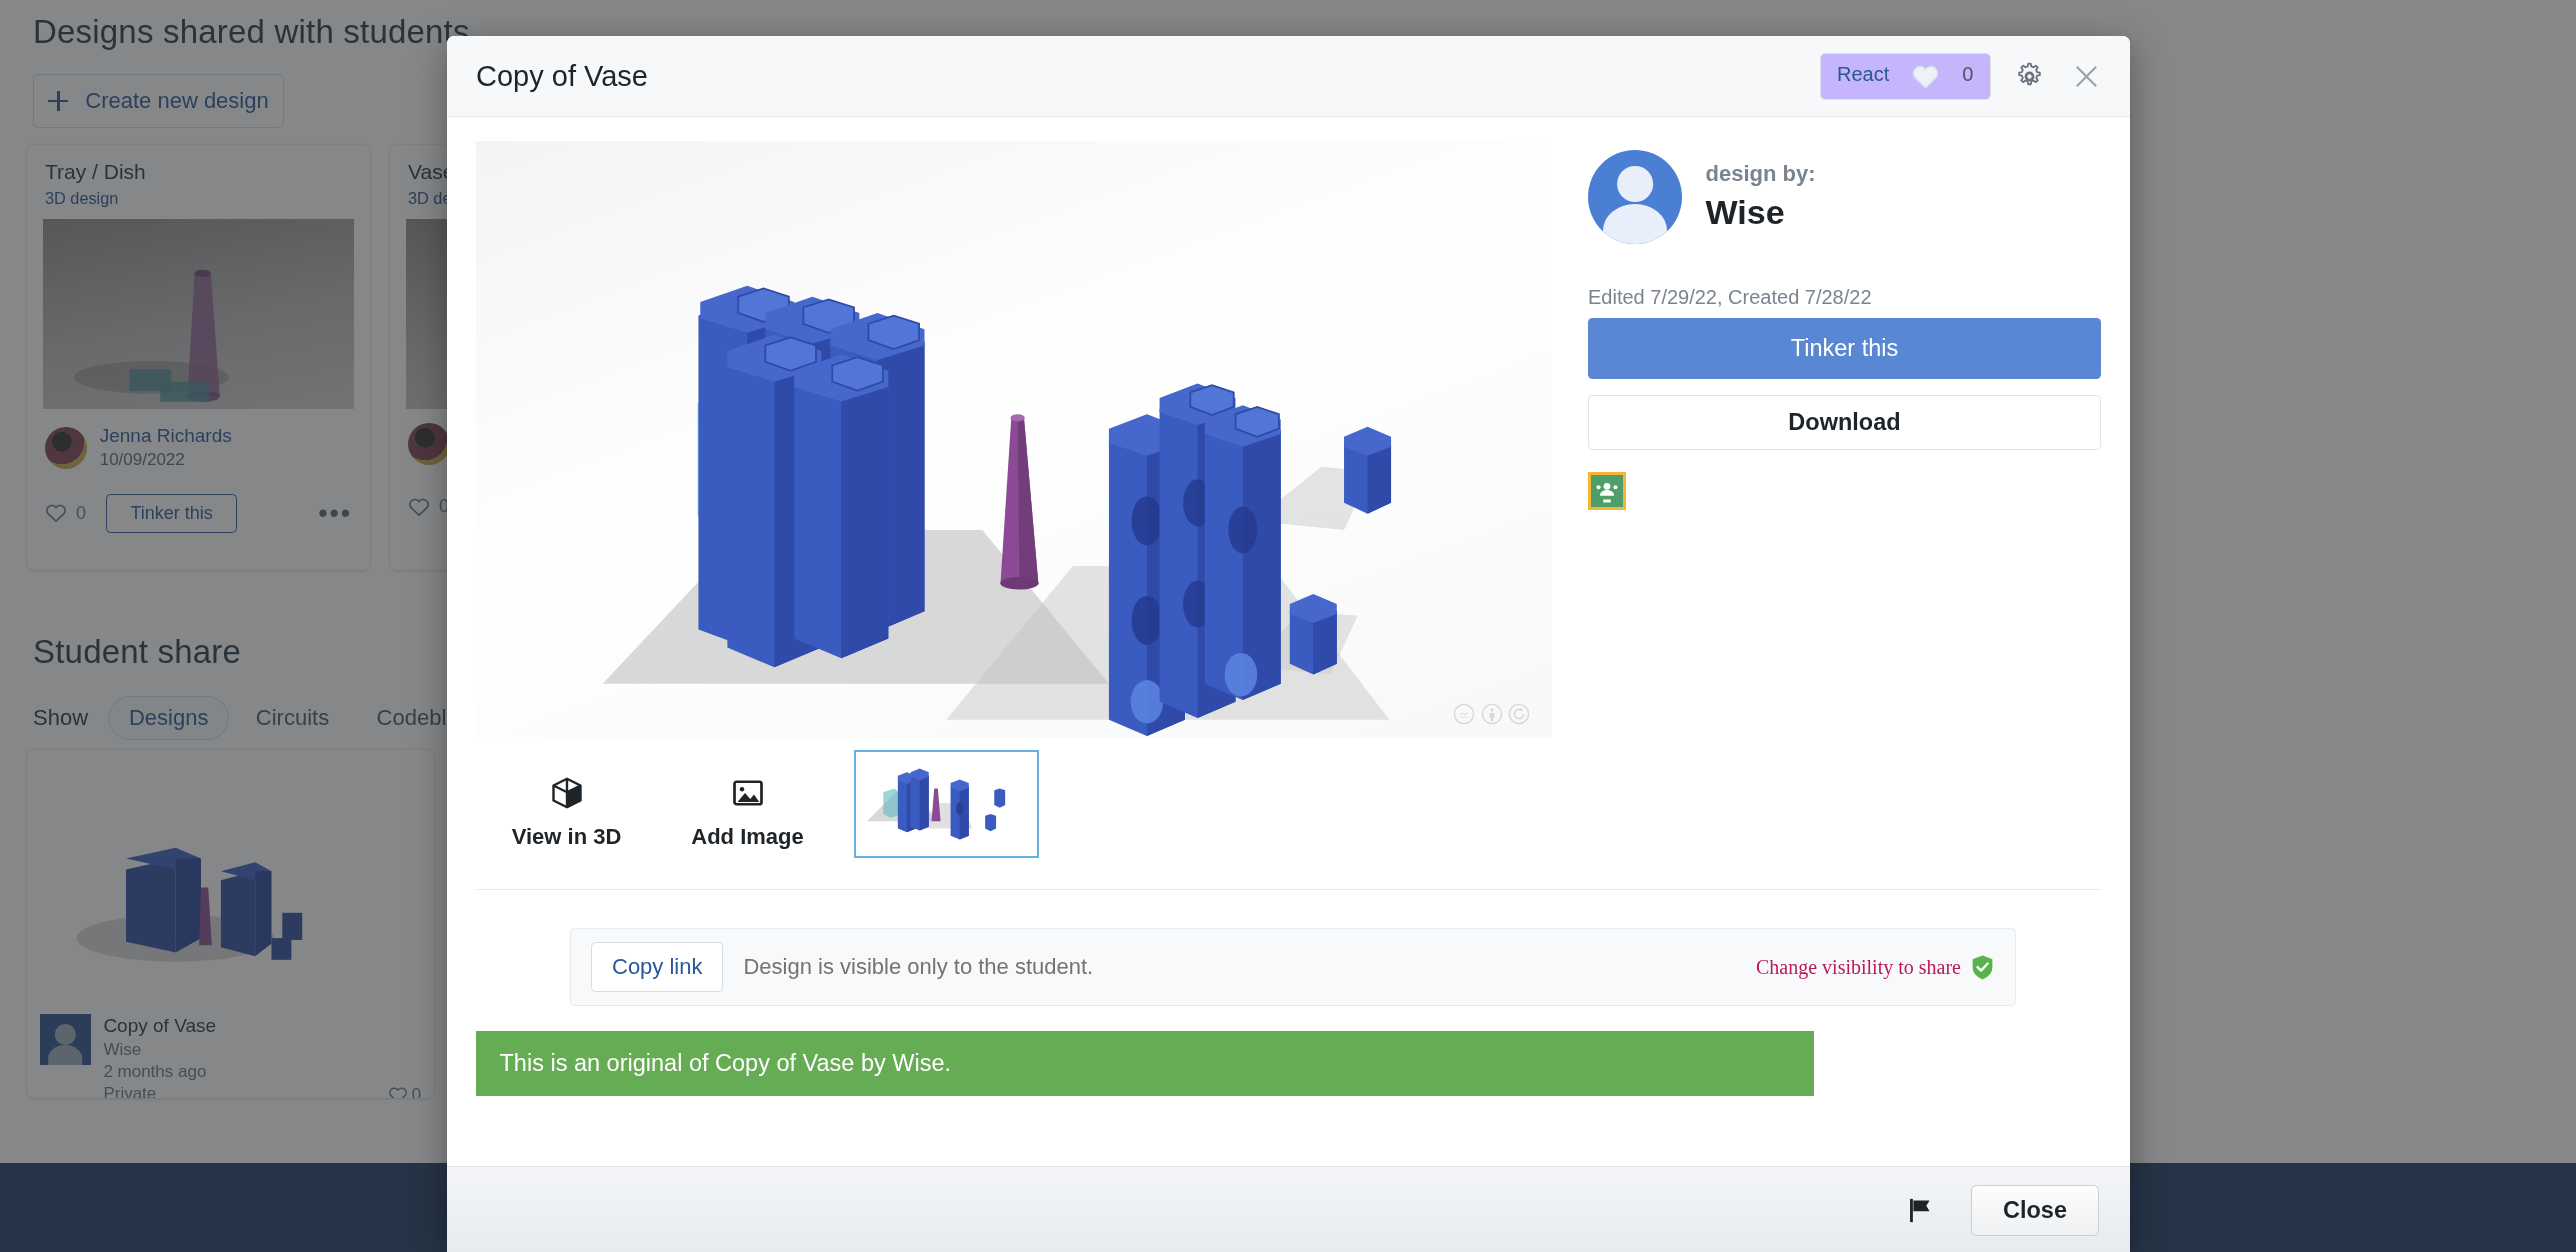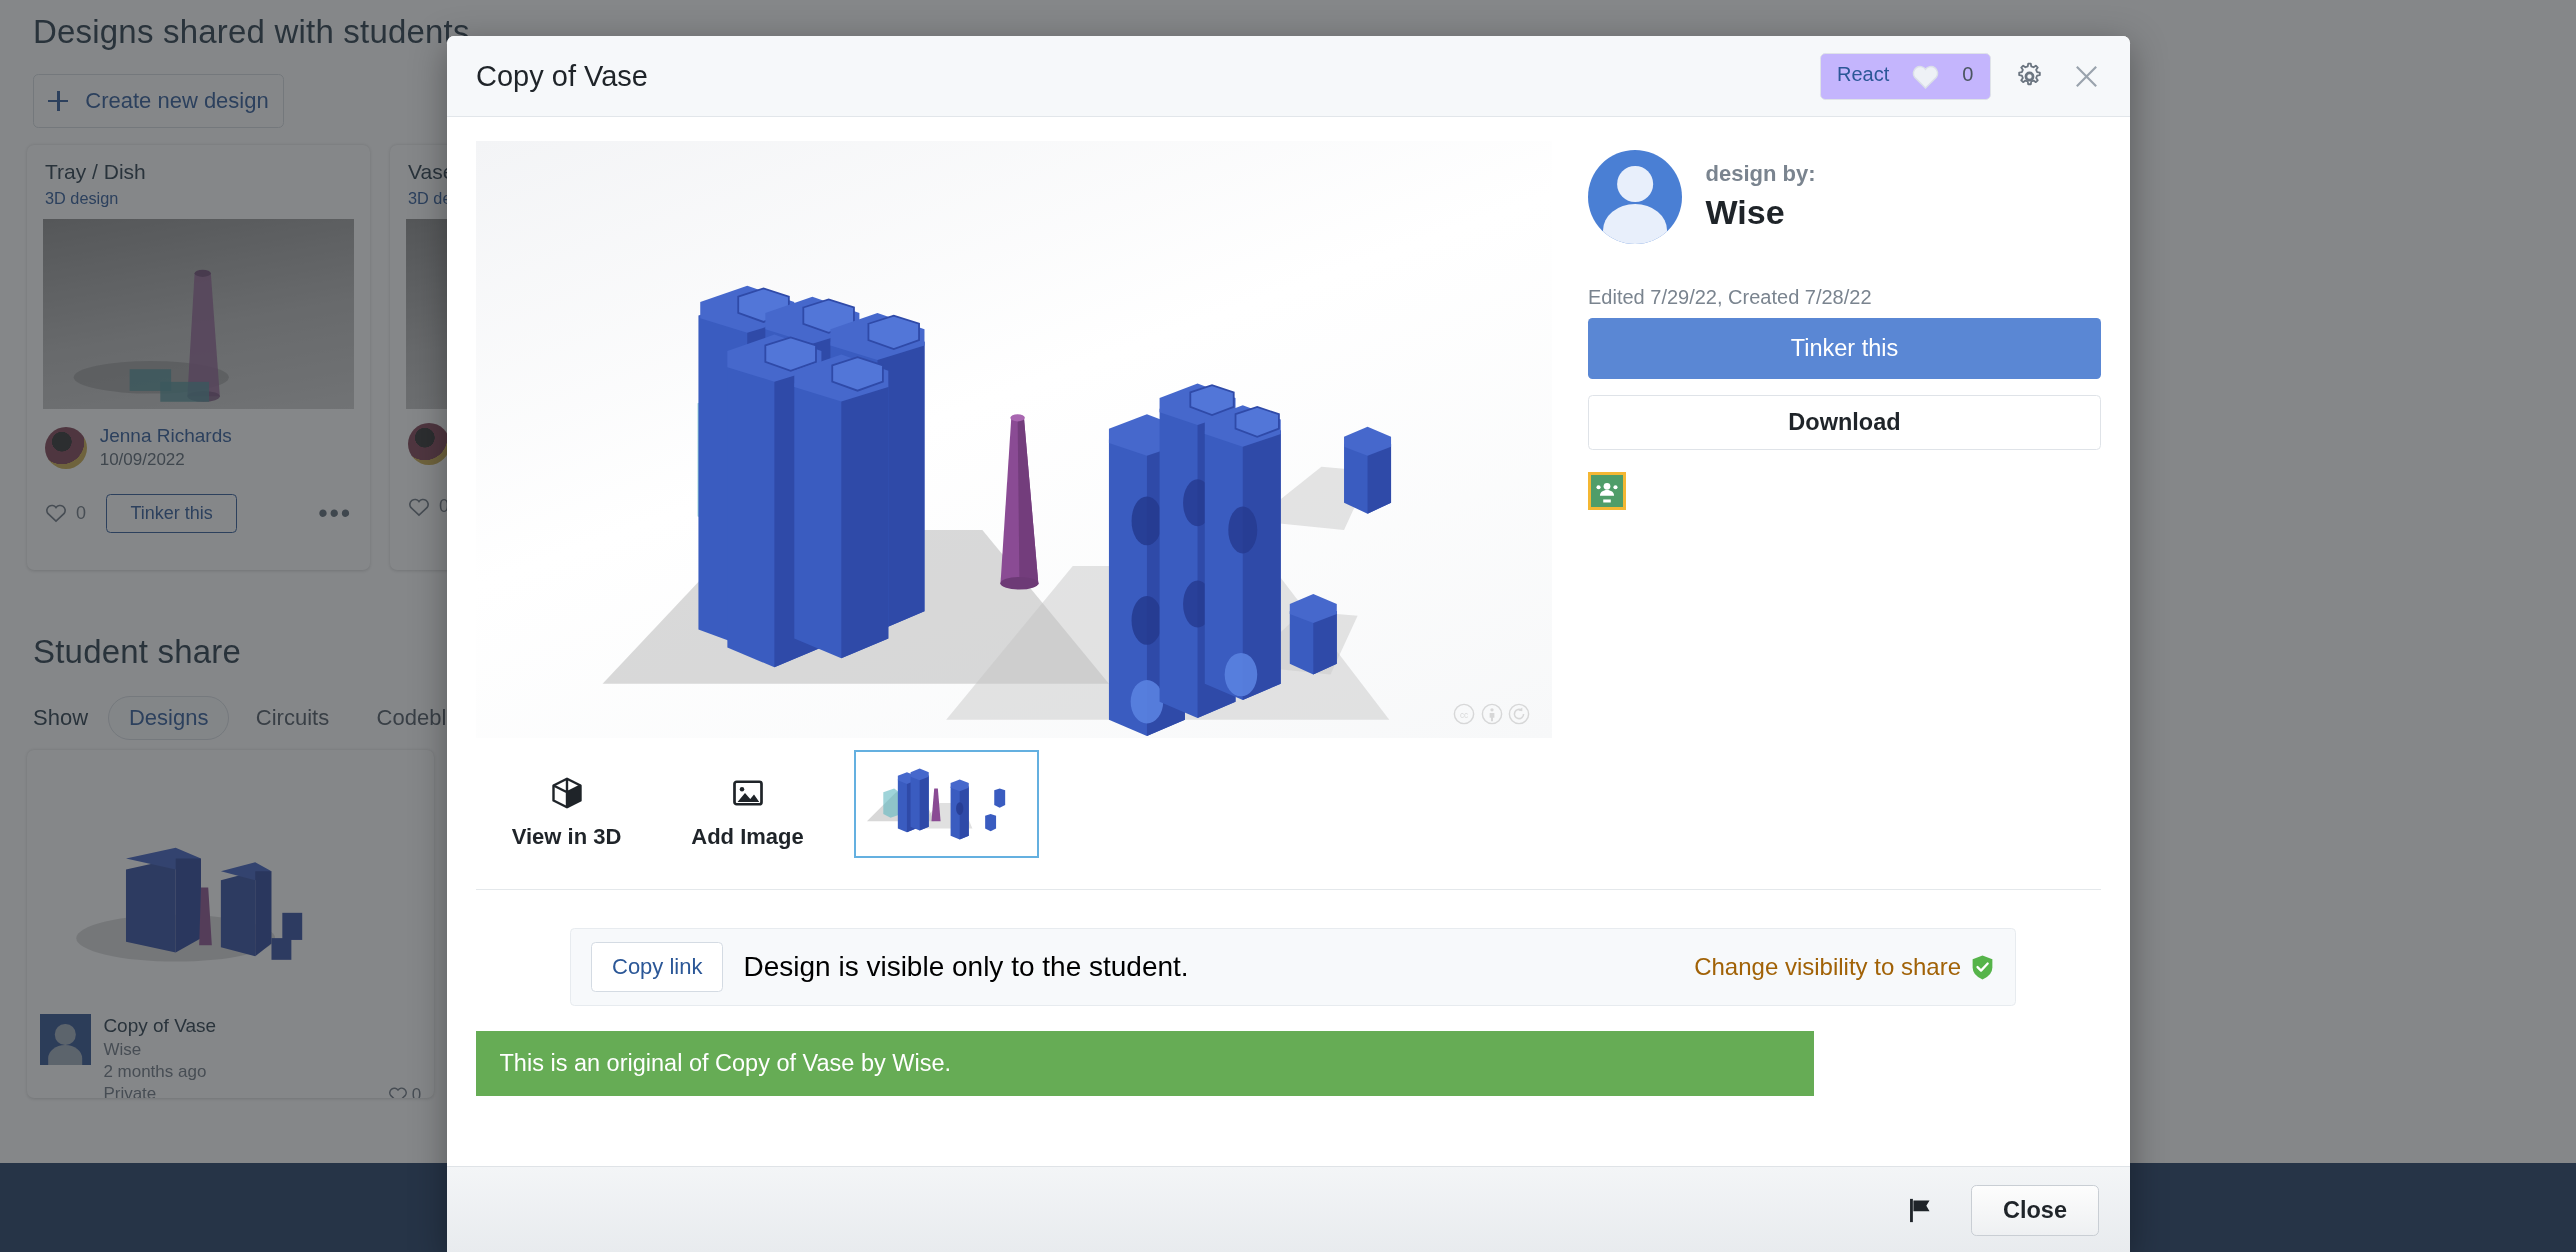--- a/index.html
+++ b/index.html
@@ -214,23 +214,23 @@
 
   .visibility-bar {
     margin: 38px 0 0 94px; width: 1446px; height: 78px;
     background: #f7f9fb; border: 0.9px solid #e7ebef; border-radius: 4.5px;
     display: flex; align-items: center; padding: 0 20px; gap: 20px;
   }
   .copy-link-btn {
     border: 0.9px solid #d4dbe3; background: #fff; color: #2b5797;
     font-size: 22px; border-radius: 4.5px; padding: 11px 20px; cursor: pointer;
   }
-  .vis-text { font-size: 28px; color: #000000; }
+  .vis-text { font-size: 22px; color: #737373; }
   .vis-change { margin-left: auto; display: flex; align-items: center; gap: 9px; cursor: pointer; }
-  .vis-change .t { font-size: 24px; color: #a16207; }
+  .vis-change .t { font-size: 20px; color: #be185d; font-family: Liberation Serif, serif; }
 
   .green-banner {
     margin: 25px 0 0 0; width: 1338px; height: 65px;
     background: #66ac55; color: #ffffff; font-size: 23.5px;
     display: flex; align-items: center; padding-left: 23.5px;
   }
 
   .modal-footer {
     flex: none; height: 87px;
     background: linear-gradient(180deg,#f3f5f7 0%,#e8ebee 100%);

